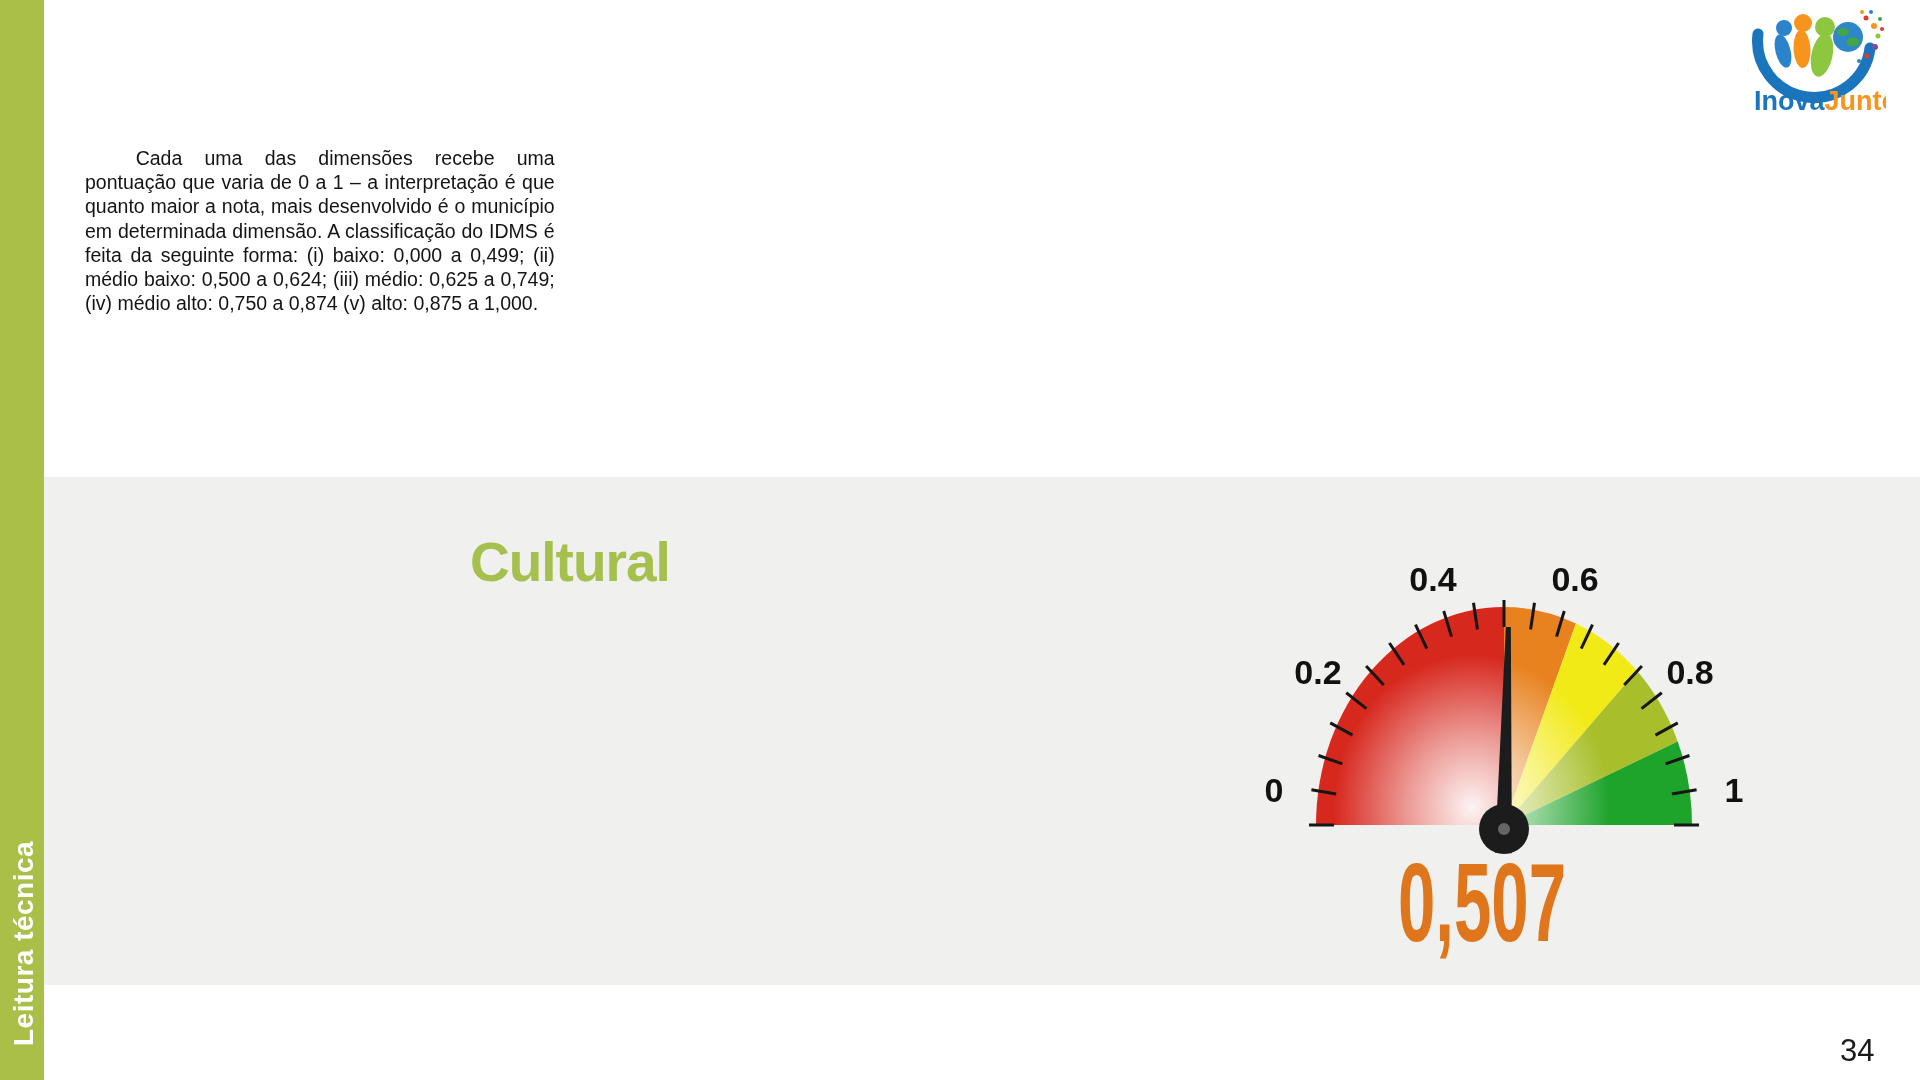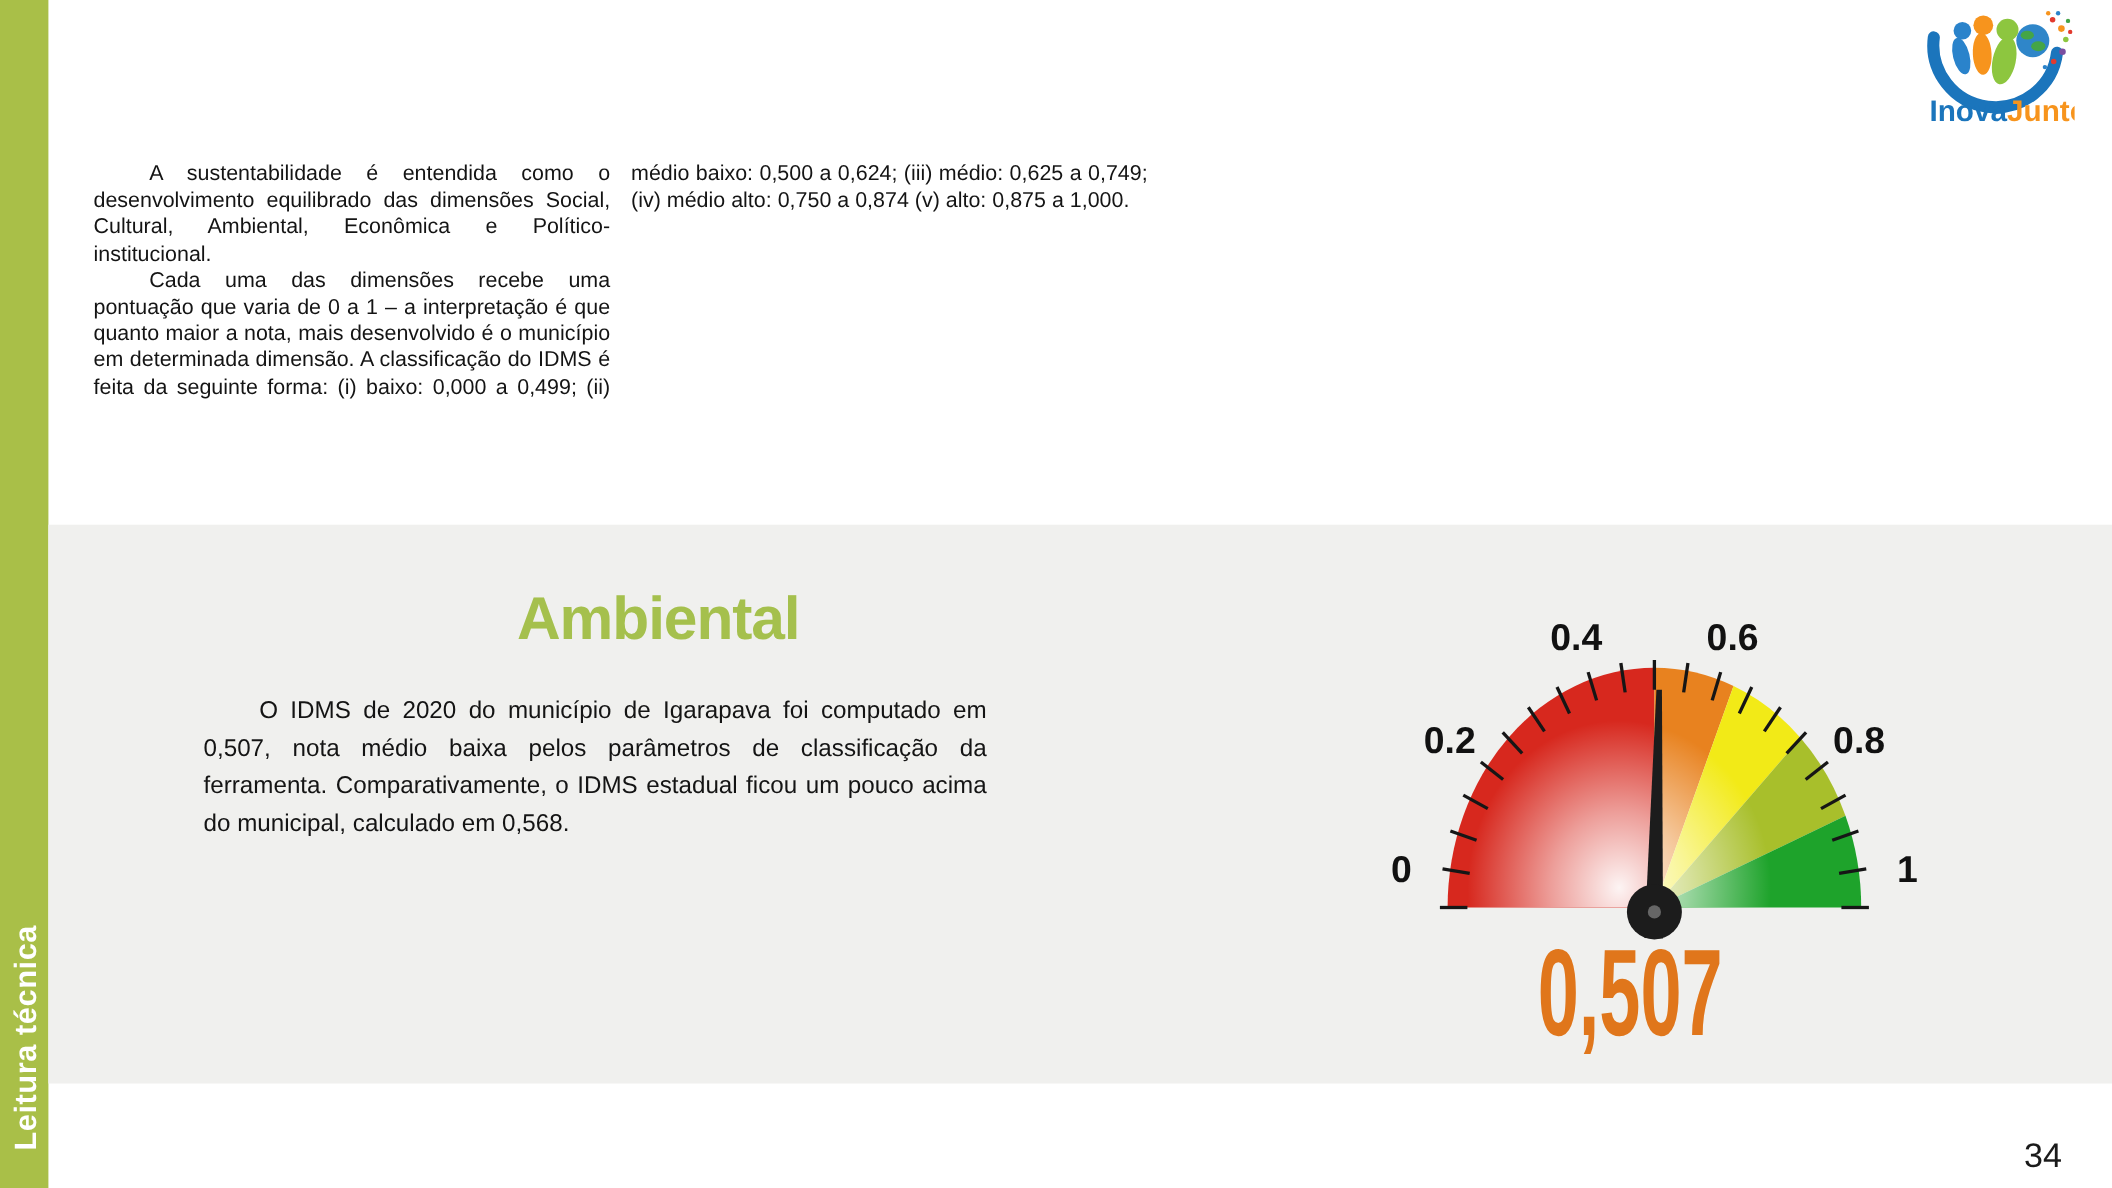--- a/index.html
+++ b/index.html
@@ -67,30 +67,28 @@
         <circle cx="143" cy="8" r="2" fill="#2a83cb"></circle>
         <circle cx="152" cy="15" r="2" fill="#44a547"></circle>
         <circle cx="154" cy="25" r="2" fill="#e23a2e"></circle>
         <circle cx="134" cy="8" r="2" fill="#f7941d"></circle>
       </g>
       <text x="26" y="106" font-size="27" font-weight="bold"><tspan fill="#1b75bc">Inova</tspan><tspan fill="#f7941d">Juntos</tspan></text>
     </svg>
   </div>
 
   <div class="intro">
-    <p>A sustentabilidade é entendida como o desenvolvimento equilibrado das dimensões Social, Cultural, Ambiental, Econômica e Político-institucional.</p>
     <p>Cada uma das dimensões recebe uma pontuação que varia de 0 a 1 – a interpretação é que quanto maior a nota, mais desenvolvido é o município em determinada dimensão. A classificação do IDMS é feita da seguinte forma: (i) baixo: 0,000 a 0,499; (ii) médio baixo: 0,500 a 0,624; (iii) médio: 0,625 a 0,749; (iv) médio alto: 0,750 a 0,874 (v) alto: 0,875 a 1,000.</p>
   </div>
 
   <div class="panel"></div>
 
-  <div class="section-title">Ambiental</div>
+  <div class="section-title">Cultural</div>
 
   <div class="section-text">
-    <p>O IDMS de 2020 do município de Igarapava foi computado em 0,507, nota médio baixa pelos parâmetros de classificação da ferramenta. Comparativamente, o IDMS estadual ficou um pouco acima do municipal, calculado em 0,568.</p>
   </div>
 
   <div class="gauge">
     <svg id="gauge-svg" width="520" height="430" viewBox="0 0 520 430">
       <defs>
         <radialGradient id="glowGrad">
           <stop offset="0%" stop-color="#ffffff" stop-opacity="0.95"></stop>
           <stop offset="45%" stop-color="#ffffff" stop-opacity="0.55"></stop>
           <stop offset="100%" stop-color="#ffffff" stop-opacity="0"></stop>
         </radialGradient>

